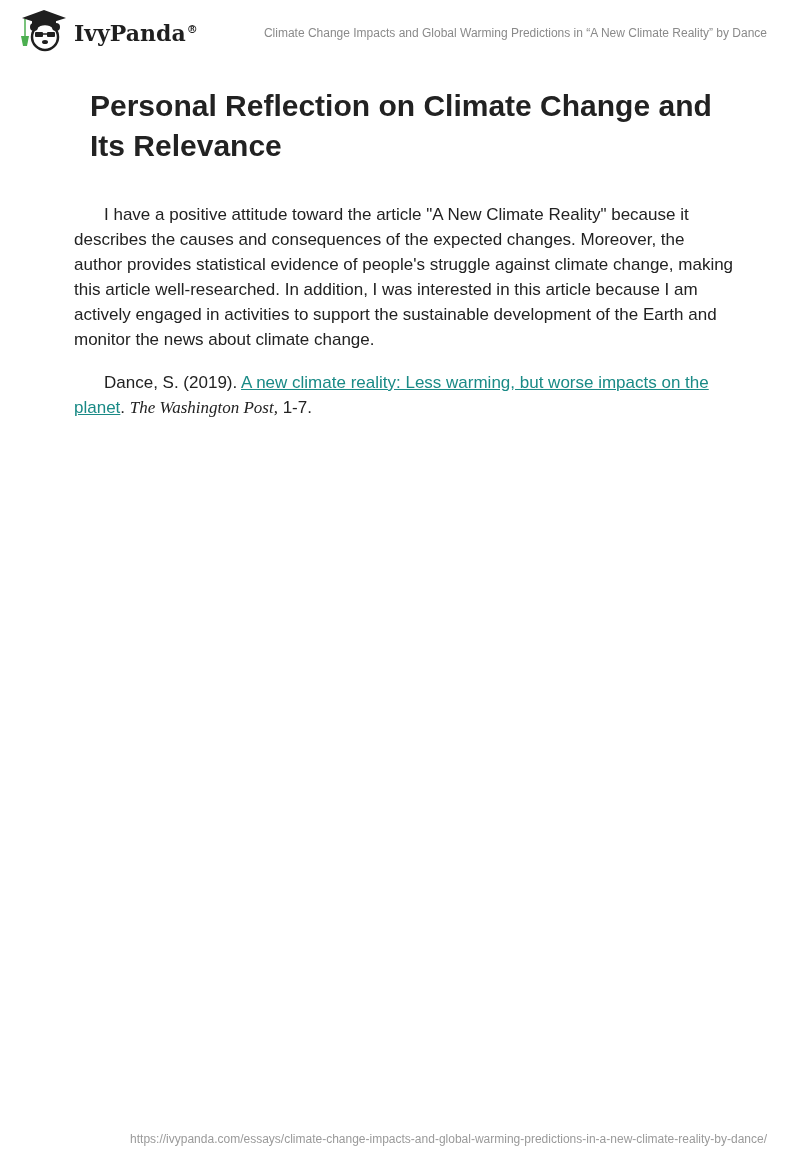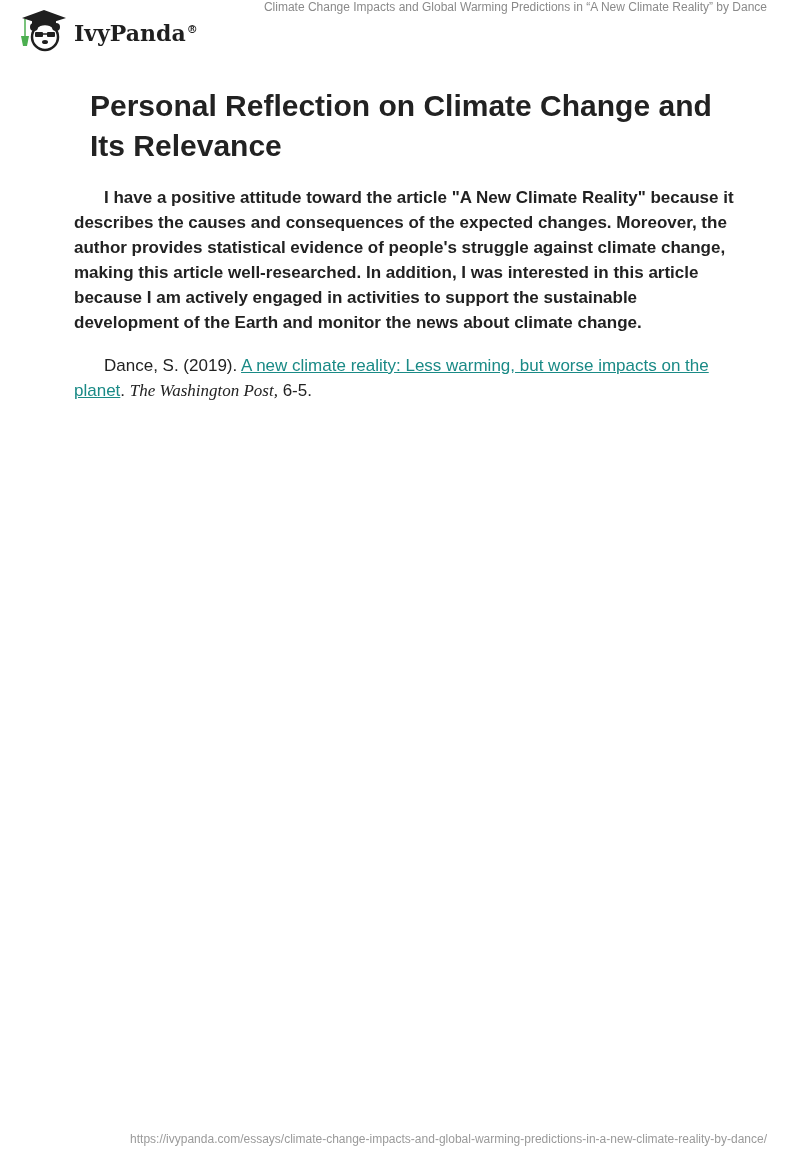--- a/index.html
+++ b/index.html
@@ -43,21 +43,21 @@
       letter-spacing: 0px;
     }
     .logo-reg {
       font-size: 11px;
       vertical-align: super;
       margin-left: 1px;
     }
     .doc-title {
       position: absolute;
       right: 33px;
-      top: 0;
+      top: 26px;
       font-size: 12px;
       color: #8a8a8a;
       white-space: nowrap;
     }
     .content {
       position: absolute;
       left: 74px;
       top: 70px;
       width: 660px;
     }
@@ -77,22 +77,21 @@
       margin-top: 14px;
     }
     p {
       font-size: 17px;
       line-height: 25px;
       margin: 0;
       text-indent: 30px;
       color: #222222;
     }
     .para1 {
-      margin-top: 19px;
-      font-weight: bold;
+      margin-top: 36px;
     }
     .ref {
       margin-top: 18px;
     }
     a.ref-link {
       color: #1a8a86;
       text-decoration: underline;
     }
     .ref-journal {
       font-style: italic;
@@ -132,16 +131,16 @@
     </svg>
     <span class="logo-text"><span>IvyPanda</span><span class="logo-reg">®</span></span>
   </div>
   <div class="doc-title">Climate Change Impacts and Global Warming Predictions in “A New Climate Reality” by Dance</div>
 </div>
 
 <div class="content">
   <h1>Personal Reflection on Climate Change and Its Relevance</h1>
   <p class="para1">I have a positive attitude toward the article "A New Climate Reality" because it describes the causes and consequences of the expected changes. Moreover, the author provides statistical evidence of people's struggle against climate change, making this article well-researched. In addition, I was interested in this article because I am actively engaged in activities to support the sustainable development of the Earth and monitor the news about climate change.</p>
 
-  <p class="ref"><span>Dance, S. (2019). </span><a class="ref-link">A new climate reality: Less warming, but worse impacts on the planet</a><span>. </span><span class="ref-journal">The Washington Post,</span><span> 6-5.</span></p>
+  <p class="ref"><span>Dance, S. (2019). </span><a class="ref-link">A new climate reality: Less warming, but worse impacts on the planet</a><span>. </span><span class="ref-journal">The Washington Post,</span><span> 1-7.</span></p>
 </div>
 
 <div class="footer-url">https://ivypanda.com/essays/climate-change-impacts-and-global-warming-predictions-in-a-new-climate-reality-by-dance/</div>
 
 </body></html>

